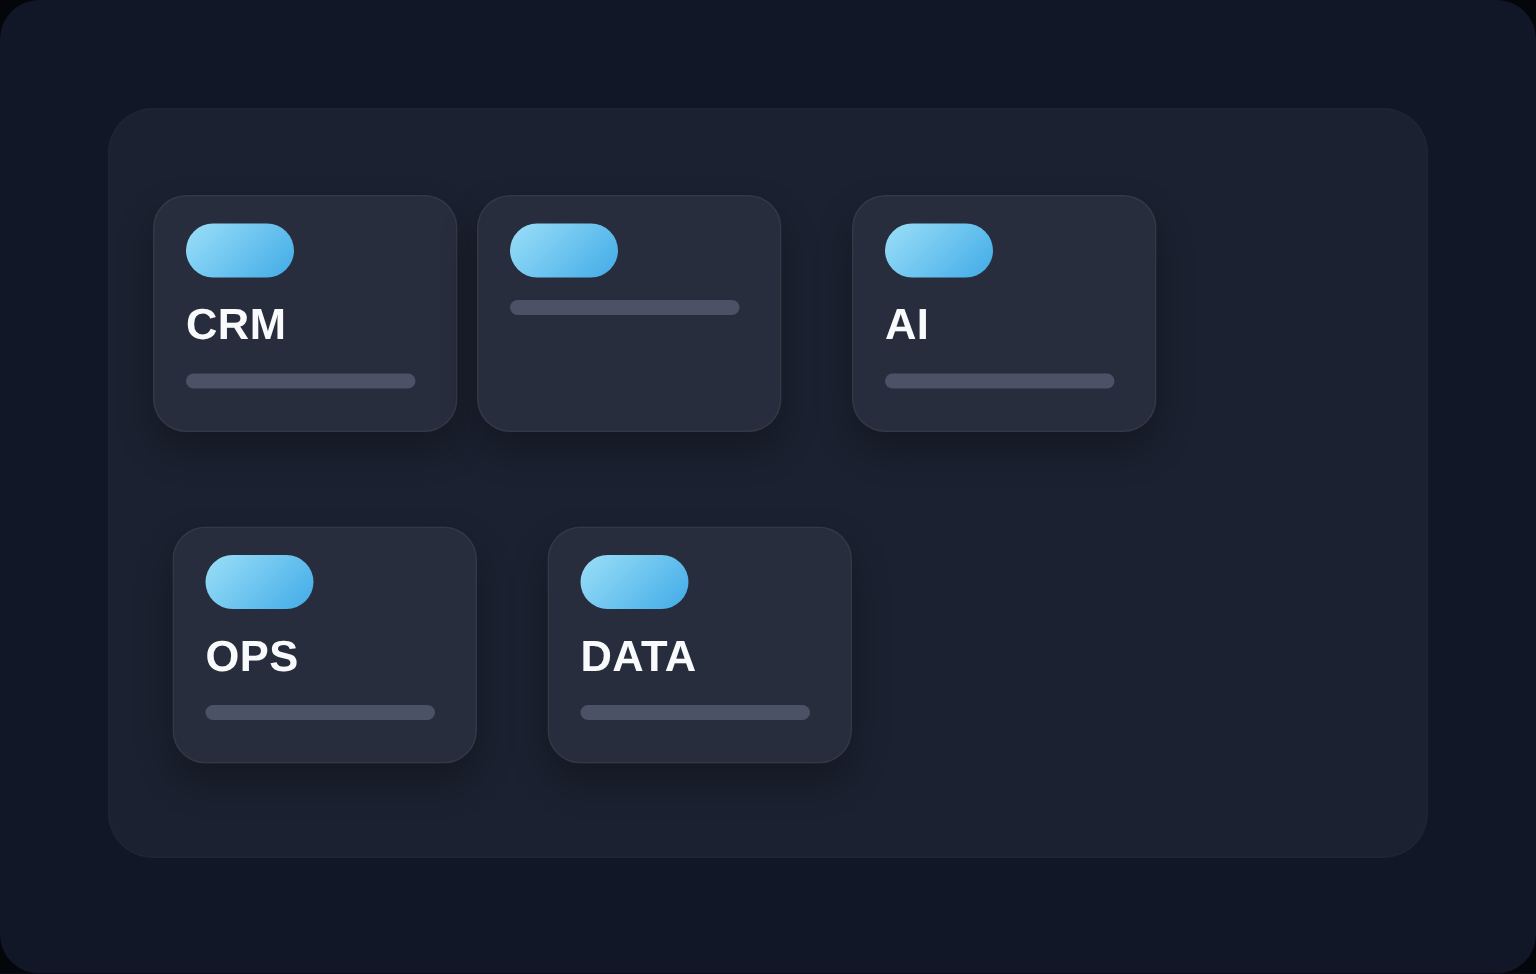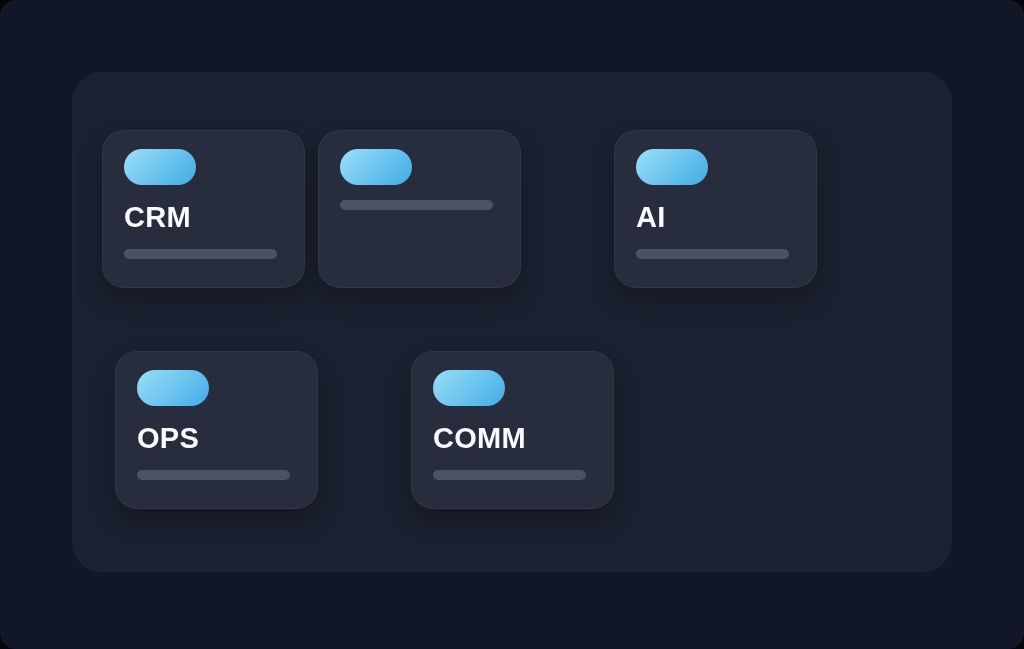--- a/index.html
+++ b/index.html
@@ -16,21 +16,21 @@
   * { margin: 0; padding: 0; box-sizing: border-box; }
   html, body {
     width: 1024px; height: 649px;
     background: var(--outer-background);
     font-family: "Liberation Sans", sans-serif;
     overflow: hidden;
   }
   .screen {
     position: relative;
     width: 1024px; height: 649px;
-    border-radius: 16px;
+    border-radius: 26px;
     background: var(--page-background);
     overflow: hidden;
   }
   .panel {
     position: absolute;
     left: 72px; top: 72px;
     width: 880px; height: 500px;
     border-radius: 30px;
     background: var(--panel-background);
     border: 1px solid rgba(255,255,255,0.02);
@@ -46,21 +46,21 @@
     border-radius: 22px;
     background: var(--card-background);
     border: 1px solid var(--card-border);
     box-shadow: 0 12px 24px rgba(0,0,0,0.28);
     padding: 18px 21px;
     overflow: visible;
     flex: 0 0 auto;
     cursor: pointer;
   }
   .card.col-2 { margin-left: 13px; }
-  .card.col-3 { margin-left: 93px; }
+  .card.col-3 { margin-left: 47px; }
   .pill {
     width: 72px; height: 36px;
     border-radius: 18px;
     background: linear-gradient(135deg, var(--pill-gradient-start) 0%, var(--pill-gradient-end) 100%);
   }
   .module-label {
     margin-top: 16px;
     font-size: 29px;
     line-height: 33px;
     font-weight: bold;
@@ -99,19 +99,19 @@
     </div>
 
     <div class="card-row row-2">
       <div class="card col-2">
         <div class="pill"></div>
         <div class="module-label">OPS</div>
         <div class="bar"></div>
       </div>
       <div class="card col-3">
         <div class="pill"></div>
-        <div class="module-label">COMM</div>
+        <div class="module-label">DATA</div>
         <div class="bar"></div>
       </div>
     </div>
 
   </div>
 </div>
 
 </body></html>

